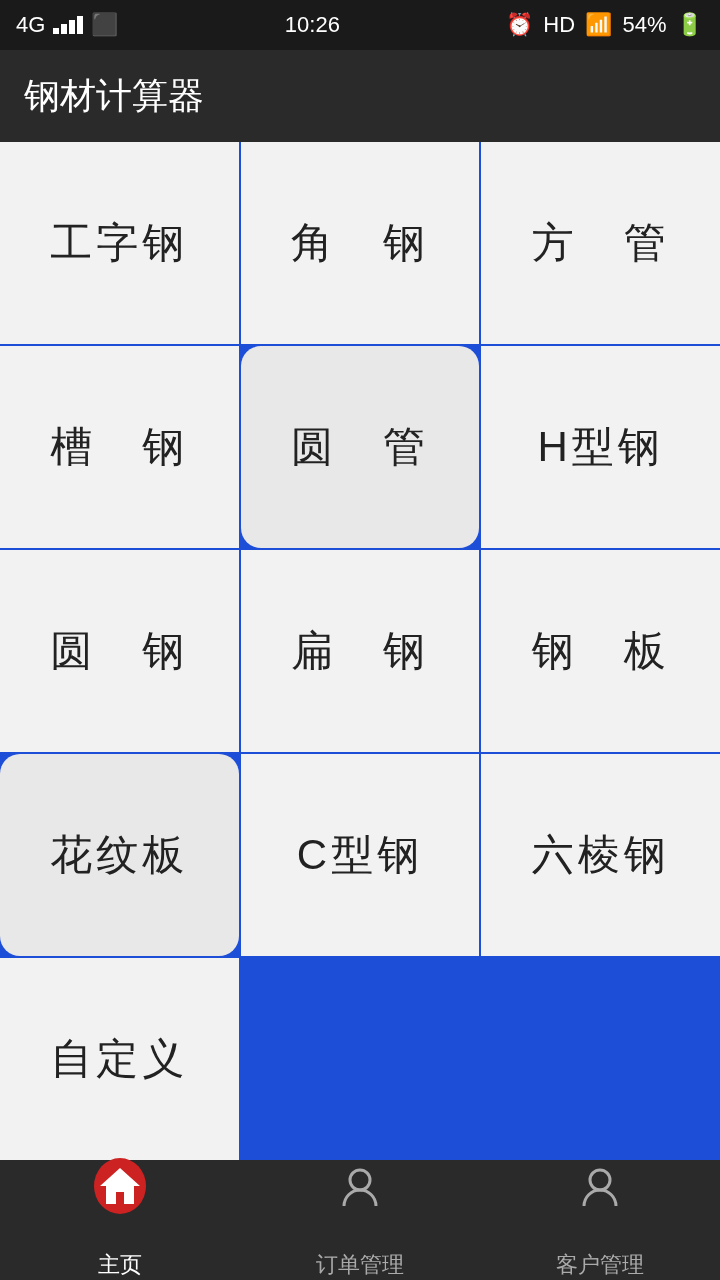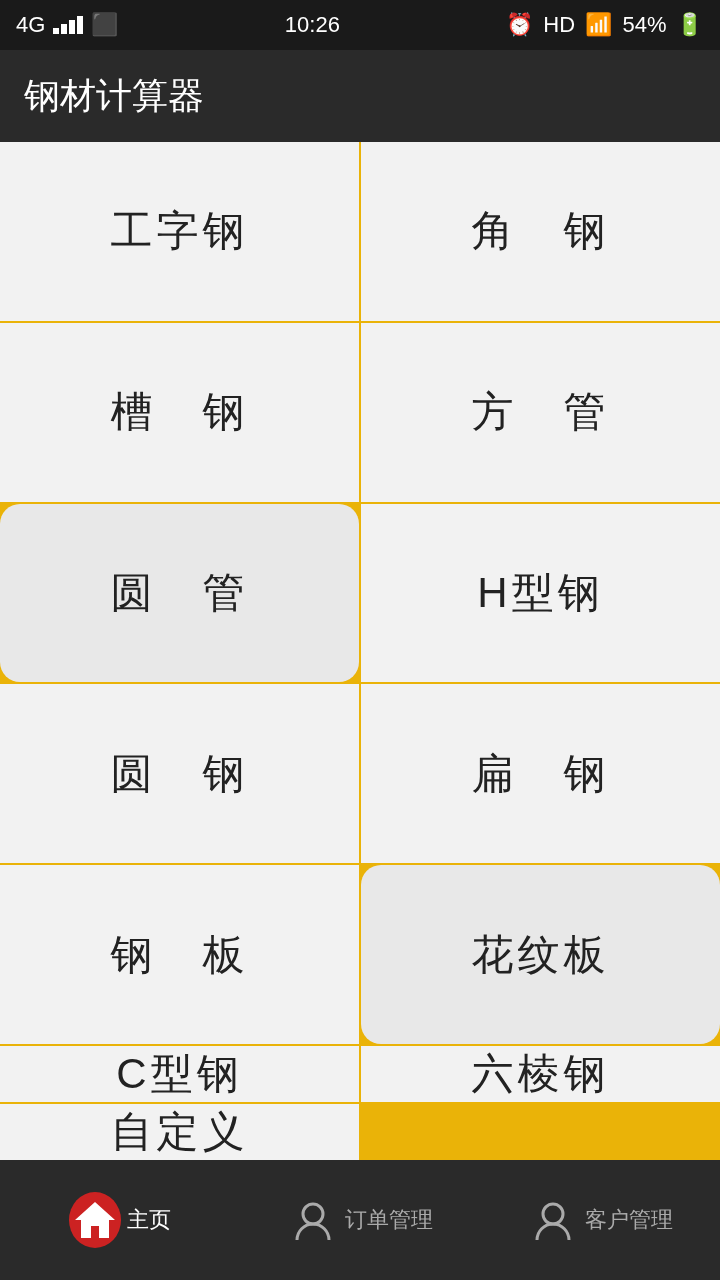--- a/index.html
+++ b/index.html
@@ -51,24 +51,24 @@
     .title-bar-text {
       color: white;
       font-size: 36px;
       font-weight: normal;
     }
 
     
     .grid-container {
       flex: 1;
       display: grid;
-      grid-template-columns: repeat(2, 1fr);
+      grid-template-columns: repeat(3, 1fr);
       grid-template-rows: repeat(5, 1fr);
       gap: 2px;
-      background: #eab308;
+      background: #1d4ed8;
       overflow: hidden;
     }
     .grid-item {
       background: #f2f2f2;
       display: flex;
       align-items: center;
       justify-content: center;
       cursor: pointer;
       font-size: 42px;
       color: #222;
@@ -81,23 +81,23 @@
     .bottom-nav {
       background: #2a2a2a;
       height: 120px;
       display: flex;
       align-items: stretch;
       flex-shrink: 0;
     }
     .nav-item {
       flex: 1;
       display: flex;
-      flex-direction: row;
+      flex-direction: column;
       align-items: center;
-      justify-content: center;
+      justify-content: space-between;
       color: #aaa;
       font-size: 22px;
       gap: 6px;
       cursor: pointer;
     }
     .nav-item.active { color: white; }
     .nav-icon {
       width: 52px;
       height: 52px;
       display: flex;
@@ -142,22 +142,22 @@
   </div>
 </div>
 
 <div class="title-bar">
   <span class="title-bar-text">钢材计算器</span>
 </div>
 
 <div class="grid-container">
 <div class="grid-item">工字钢</div>
     <div class="grid-item">角　钢</div>
+    <div class="grid-item">方　管</div>
     <div class="grid-item">槽　钢</div>
-    <div class="grid-item">方　管</div>
     <div class="grid-item highlighted">圆　管</div>
     <div class="grid-item">H型钢</div>
     <div class="grid-item">圆　钢</div>
     <div class="grid-item">扁　钢</div>
     <div class="grid-item">钢　板</div>
     <div class="grid-item highlighted">花纹板</div>
     <div class="grid-item">C型钢</div>
     <div class="grid-item">六棱钢</div>
     <div class="grid-item">自定义</div>
   </div>

